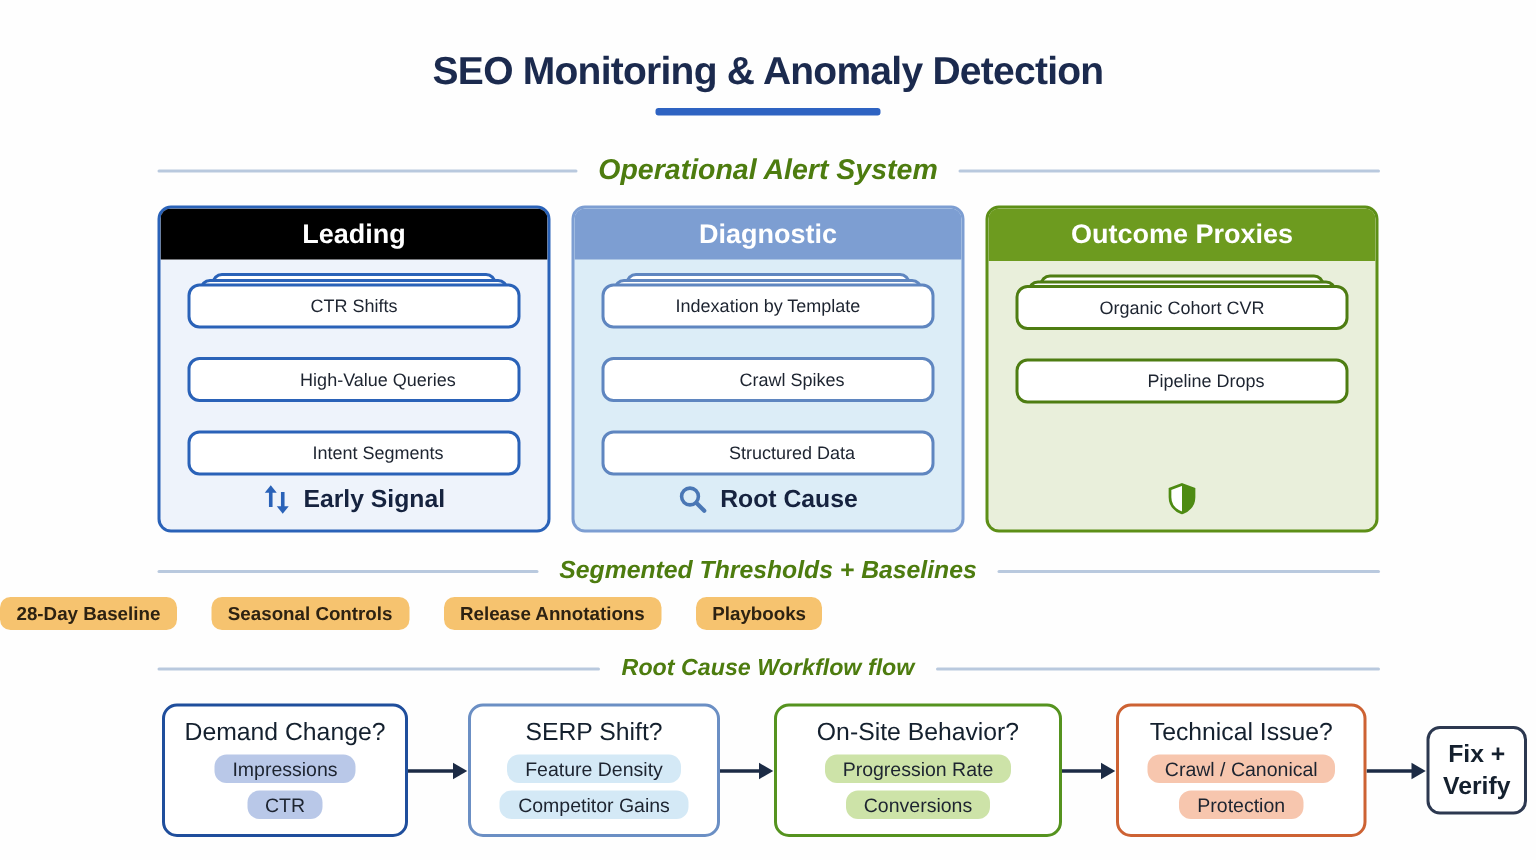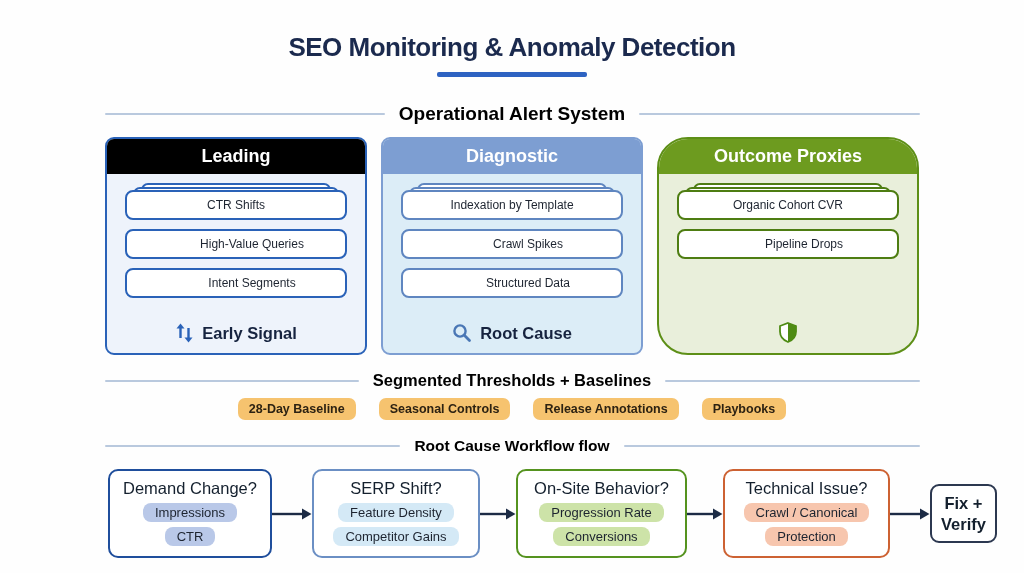--- a/index.html
+++ b/index.html
@@ -7,67 +7,67 @@
   body { font-family: "Liberation Sans", sans-serif; color: #1b2a4e; }
   .page { width: 1024px; height: 573px; position: relative; }
 
   
   .title { text-align: center; padding-top: 32px; font-size: 26px; font-weight: 800; color: #1b2a4e; letter-spacing: -0.5px; }
   .title-underline { width: 150px; height: 5px; background: #2e63c2; border-radius: 2px; margin: 9px auto 0; }
 
   
   .divider { display: flex; align-items: center; gap: 14px; width: 815px; margin: 0 auto; }
   .divider .line { flex: 1; height: 2px; background: #b9c9de; border-radius: 1px; }
-  .divider .divider-text { font-weight: 700; color: #000000; white-space: nowrap; }
+  .divider .divider-text { font-weight: 700; color: #4d7c0f; white-space: nowrap; font-style: italic; }
   .divider1 { margin-top: 26px; }
   .divider1 .divider-text { font-size: 19px; }
   .divider2 { margin-top: 16px; }
   .divider2 .divider-text { font-size: 16.5px; }
   .divider3 { margin-top: 17px; }
   .divider3 .divider-text { font-size: 15.5px; }
 
   
   .columns { display: flex; justify-content: center; gap: 14px; margin-top: 12px; }
   .column { width: 262px; height: 218px; border-radius: 9px; overflow: hidden; border: 2px solid; display: flex; flex-direction: column; }
   .col-header { height: 35px; display: flex; align-items: center; justify-content: center; color: #ffffff; font-weight: 700; font-size: 18px; }
   .col-body { flex: 1; padding: 9px 18px 10px; display: flex; flex-direction: column; }
   .card { background: #ffffff; border: 2px solid; border-radius: 8px; height: 30px; display: flex; align-items: center; justify-content: center; font-size: 12px; color: #1d2430; font-weight: 400; }
-  .card + .card, .stack + .card { margin-top: 9px; padding-left: 32px; }
+  .card + .card, .stack + .card { margin-top: 19px; padding-left: 32px; }
   .stack-layer { background: #ffffff; border: 2px solid; border-radius: 7px; height: 14px; margin: 0 auto -10px; }
   .stack-layer.l2 { width: 86%; }
   .stack-layer.l1 { width: 93%; margin-bottom: -11px; }
   .col-footer { margin-top: auto; display: flex; align-items: center; justify-content: center; gap: 8px; font-weight: 700; font-size: 16.5px; color: #16233f; padding-top: 6px; }
   .col-footer svg { display: block; }
 
   .col-leading { border-color: #2a62b8; background: #eef3fb; }
   .col-leading .col-header { background: #000000; }
   .col-leading .card, .col-leading .stack-layer { border-color: #2a62b8; }
 
   .col-diagnostic { border-color: #7d9ed2; background: #dcedf7; }
   .col-diagnostic .col-header { background: #7d9ed2; }
   .col-diagnostic .card, .col-diagnostic .stack-layer { border-color: #5f86c0; }
 
-  .col-outcome { border-color: #5d8f17; background: #e9efdb; border-radius: 31px; }
+  .col-outcome { border-color: #5d8f17; background: #e9efdb; }
   .col-outcome .col-header { background: #6d9b1f; }
   .col-outcome .card, .col-outcome .stack-layer { border-color: #4e7d12; }
 
   
-  .badges { display: flex; justify-content: center; gap: 23px; margin-top: 8px; }
+  .badges { display: flex; gap: 23px; margin-top: 8px; }
   .badge { background: #f6c36f; border-radius: 7px; padding: 4px 11px; font-size: 12.5px; font-weight: 700; color: #2d2212; }
 
   
   .workflow { display: flex; align-items: center; margin: 14px 0 0 108px; width: 886px; }
   .step { border: 2.5px solid; border-radius: 10px; background: #ffffff; padding: 8px 10px 10px; display: flex; flex-direction: column; align-items: center; gap: 5px; flex: 0 0 auto; }
   .step-title { font-weight: 400; font-size: 16.5px; color: #14202e; white-space: nowrap; }
   .tag { border-radius: 8px; padding: 2px 12px; font-size: 13px; color: #1d2430; white-space: nowrap; }
   .step1 { border-color: #1f4e9c; width: 164px; }
   .step1 .tag { background: #b9c8e8; }
   .step2 { border-color: #6b8fc4; width: 168px; }
   .step2 .tag { background: #d4e9f6; }
-  .step3 { border-color: #55931f; width: 171px; }
+  .step3 { border-color: #55931f; width: 192px; }
   .step3 .tag { background: #cde3a8; }
   .step4 { border-color: #cd6233; width: 167px; }
   .step4 .tag { background: #f7c6ae; }
   .terminal { border: 2.5px solid #2c3850; border-radius: 9px; background: #ffffff; padding: 7px 9px; font-weight: 700; font-size: 16.5px; color: #14202e; text-align: center; line-height: 1.25; flex: 0 0 auto; }
   .flow-arrow { flex: 1 1 auto; display: flex; align-items: center; justify-content: center; }
 </style>
 </head>
 <body>
 
 <div class="page">

